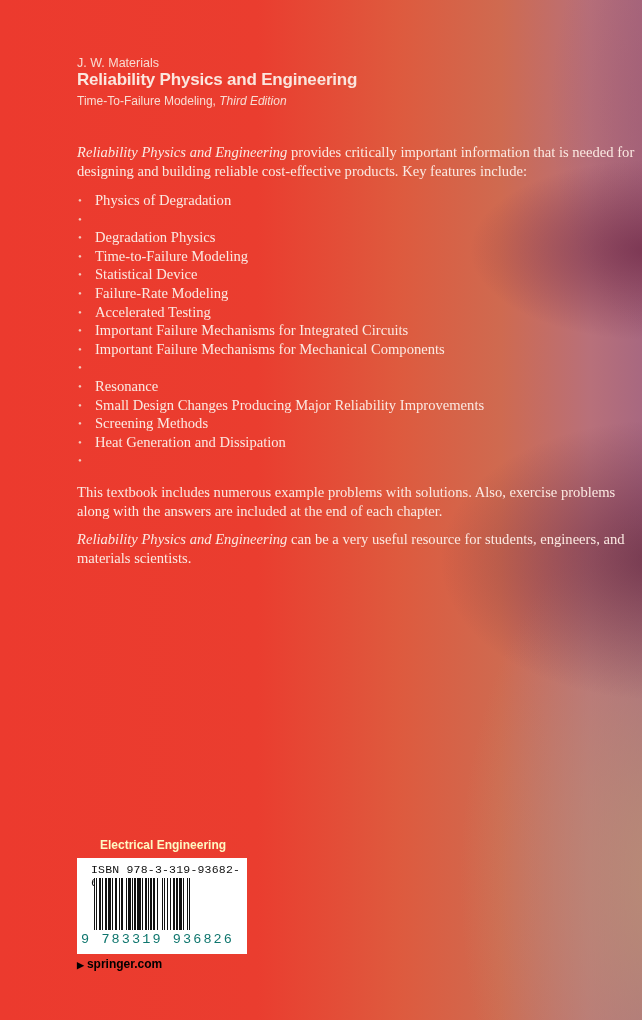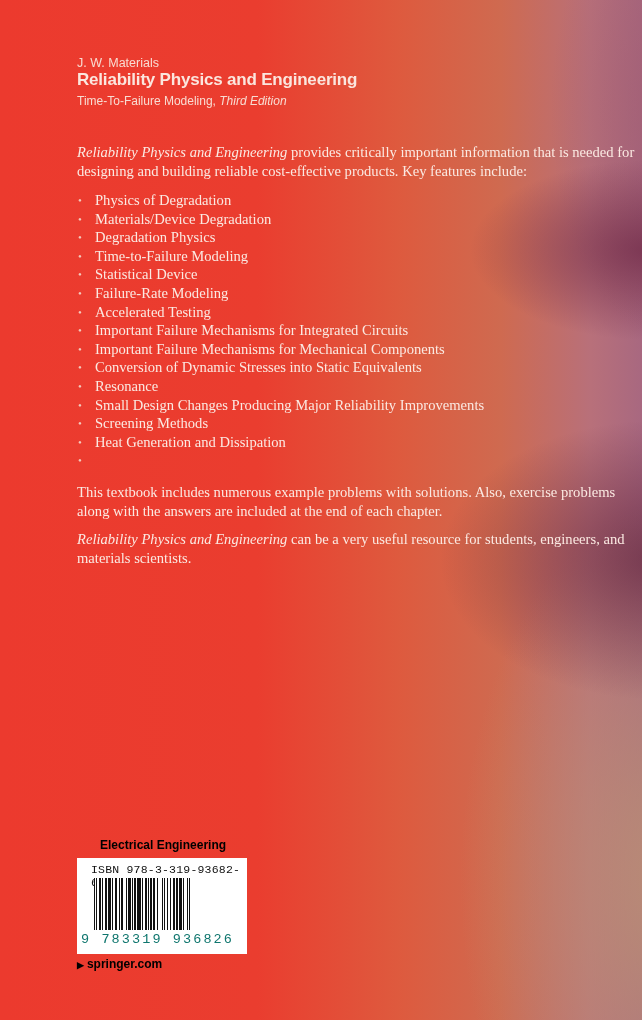--- a/index.html
+++ b/index.html
@@ -37,21 +37,21 @@
   .intro { position: absolute; top: 143px; left: 0; width: 560px; }
   .features { position: absolute; top: 191px; left: 0; margin: 0; padding: 0; list-style: none; }
   .features li { position: relative; padding-left: 18px; height: 18.6px; white-space: nowrap; }
   .features li .bullet {
     position: absolute; left: 1px; top: 0; font-size: 11px; color: #f4c9bc;
   }
   .para2 { position: absolute; top: 483px; left: 0; width: 560px; }
   .para3 { position: absolute; top: 530px; left: 0; width: 560px; }
   .category {
     position: absolute; top: 838px; left: 0;
-    font-family: "Liberation Sans", sans-serif; font-size: 12px; font-weight: bold; color: #000000; padding-left: 23px;
+    font-family: "Liberation Sans", sans-serif; font-size: 12px; font-weight: bold; color: #fef9c3; padding-left: 23px;
   }
   .barcode-box {
     position: absolute; top: 858px; left: 0; width: 170px; height: 96px; background: #ffffff;
   }
   .isbn {
     position: absolute; top: 5px; left: 14px;
     font-family: "Liberation Mono", monospace; font-size: 11.5px; color: #111; letter-spacing: 0.2px;
   }
   .bars { position: absolute; top: 20px; left: 17px; width: 142px; height: 62px; display: flex; }
   .bars span { display: block; height: 100%; }
@@ -74,29 +74,29 @@
 
 <div class="content">
   <div class="author">J. W. Materials</div>
   <div class="title">Reliability Physics and Engineering</div>
   <div class="subtitle"><span>Time-To-Failure Modeling, </span><i>Third Edition</i></div>
 
   <div class="intro body-text"><i>Reliability Physics and Engineering</i><span> provides critically important information that is needed for designing and building reliable cost-effective products. Key features include:</span></div>
 
   <ul class="features body-text" id="features">
       <li><span class="bullet">•</span><span>Physics of Degradation</span></li>
-      <li><span class="bullet">•</span><span>Materials/Device Degradation</span></li>
+      <li><span class="bullet">•</span></li>
       <li><span class="bullet">•</span><span>Degradation Physics</span></li>
       <li><span class="bullet">•</span><span>Time-to-Failure Modeling</span></li>
       <li><span class="bullet">•</span><span>Statistical Device</span></li>
       <li><span class="bullet">•</span><span>Failure-Rate Modeling</span></li>
       <li><span class="bullet">•</span><span>Accelerated Testing</span></li>
       <li><span class="bullet">•</span><span>Important Failure Mechanisms for Integrated Circuits</span></li>
       <li><span class="bullet">•</span><span>Important Failure Mechanisms for Mechanical Components</span></li>
-      <li><span class="bullet">•</span><span>Conversion of Dynamic Stresses into Static Equivalents</span></li>
+      <li><span class="bullet">•</span></li>
       <li><span class="bullet">•</span><span>Resonance</span></li>
       <li><span class="bullet">•</span><span>Small Design Changes Producing Major Reliability Improvements</span></li>
       <li><span class="bullet">•</span><span>Screening Methods</span></li>
       <li><span class="bullet">•</span><span>Heat Generation and Dissipation</span></li>
       <li><span class="bullet">•</span></li>
     </ul>
 
   <div class="para2 body-text">This textbook includes numerous example problems with solutions. Also, exercise problems along with the answers are included at the end of each chapter.</div>
 
   <div class="para3 body-text"><i>Reliability Physics and Engineering</i><span> can be a very useful resource for students, engineers, and materials scientists.</span></div>

